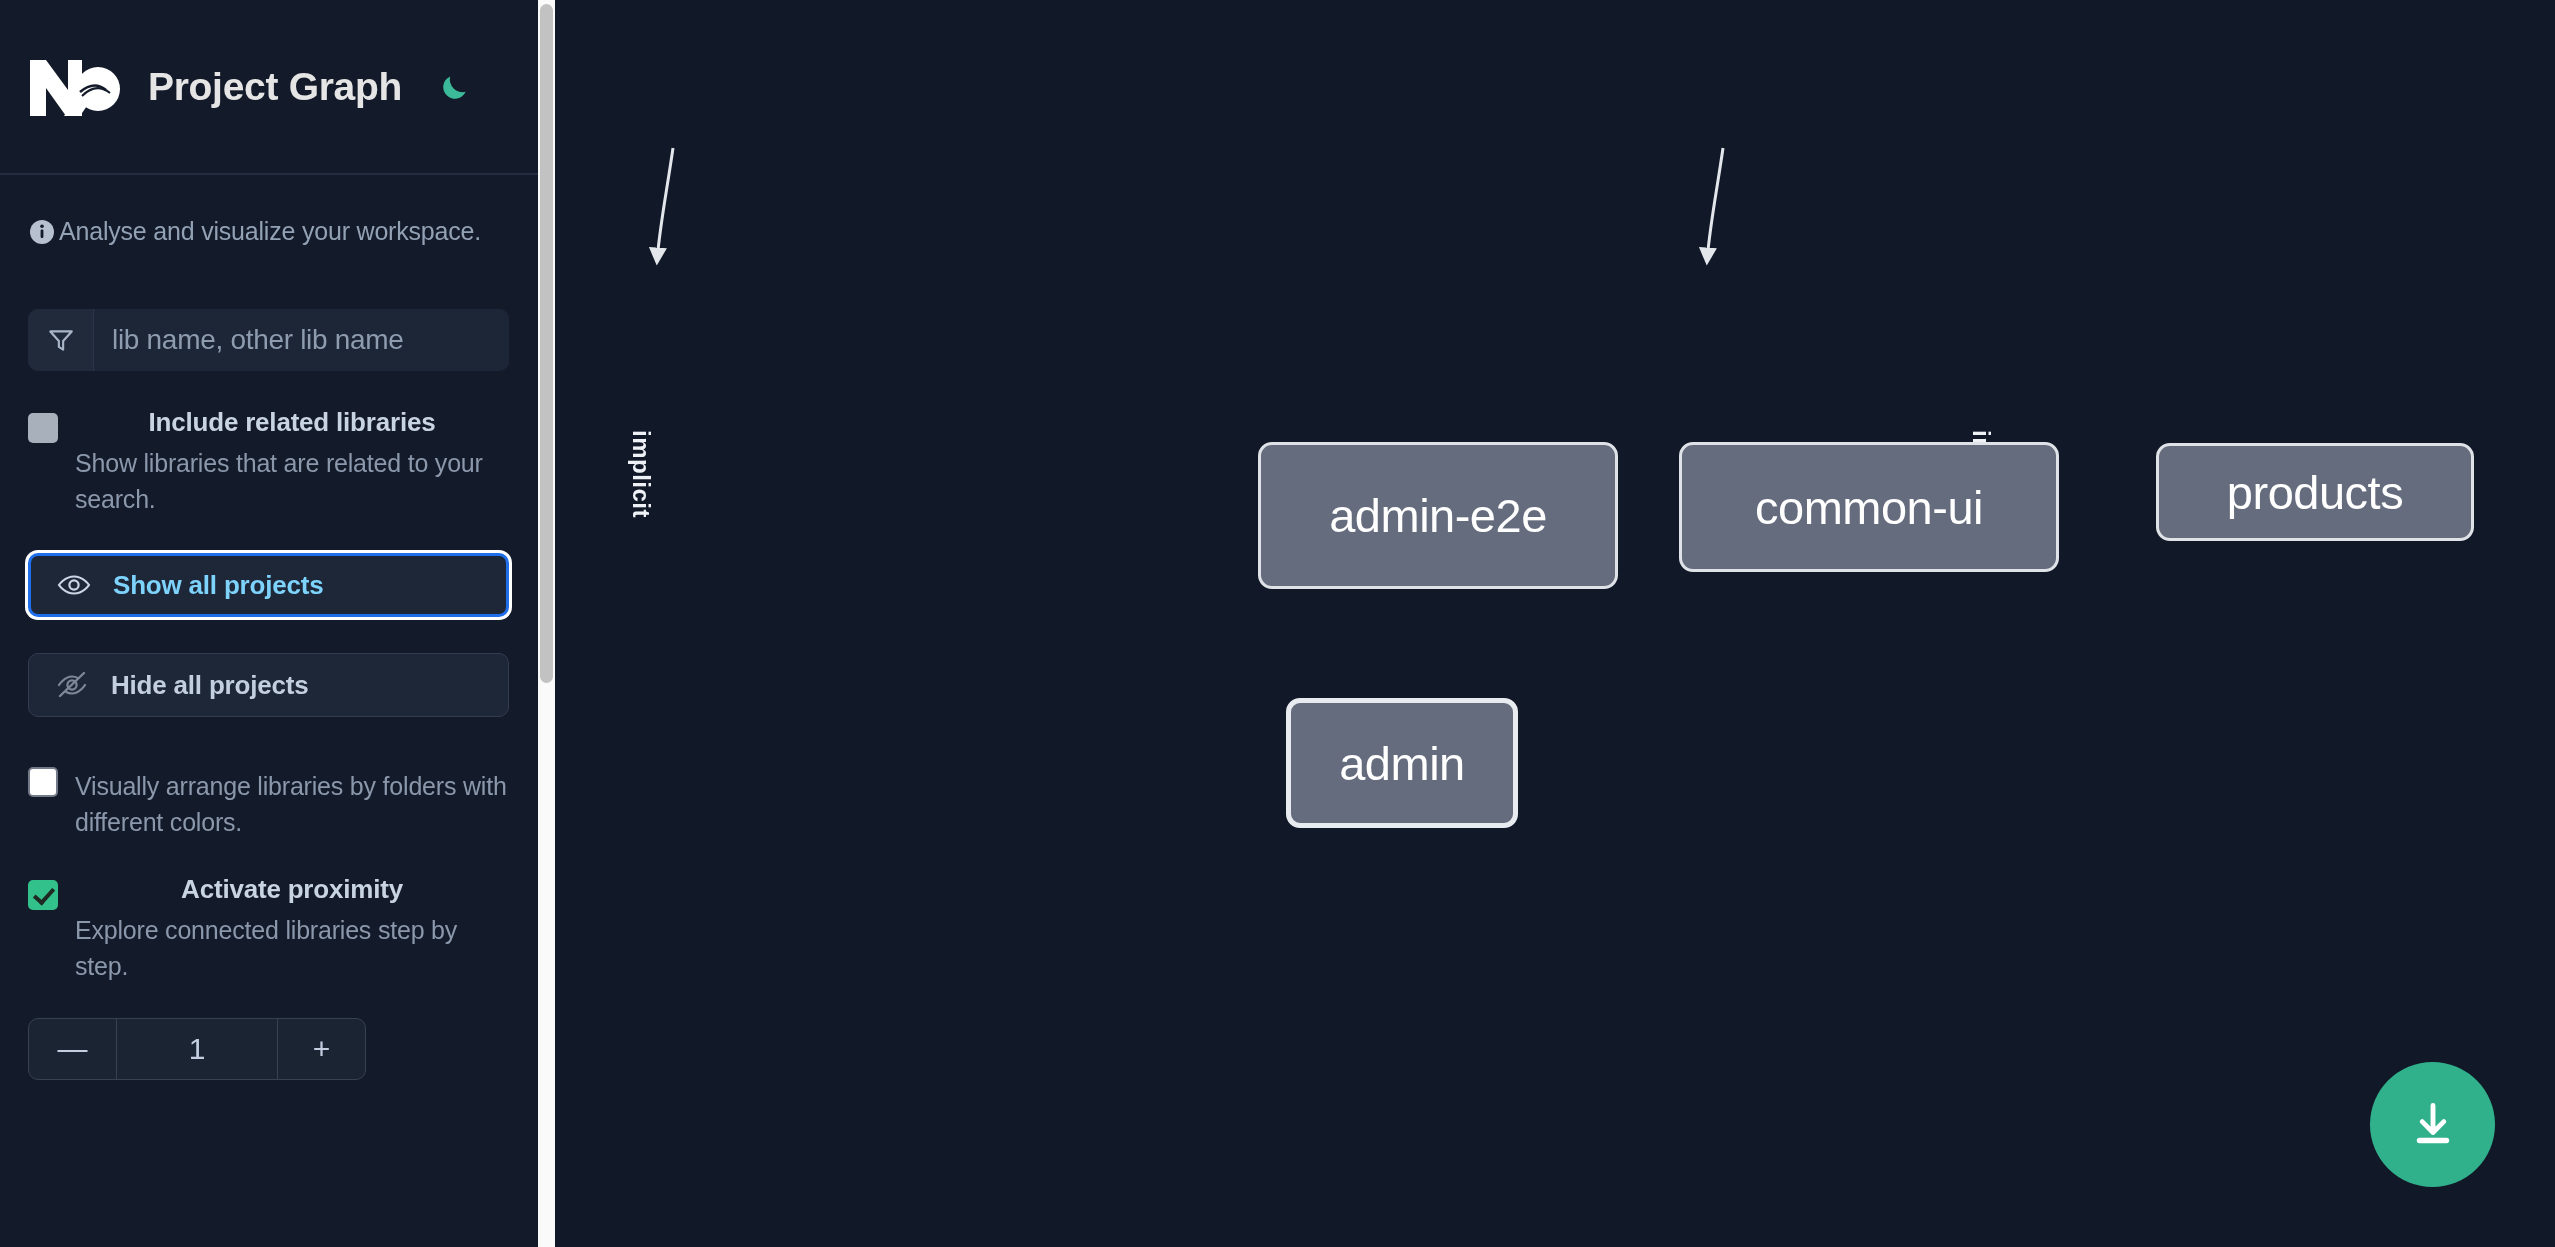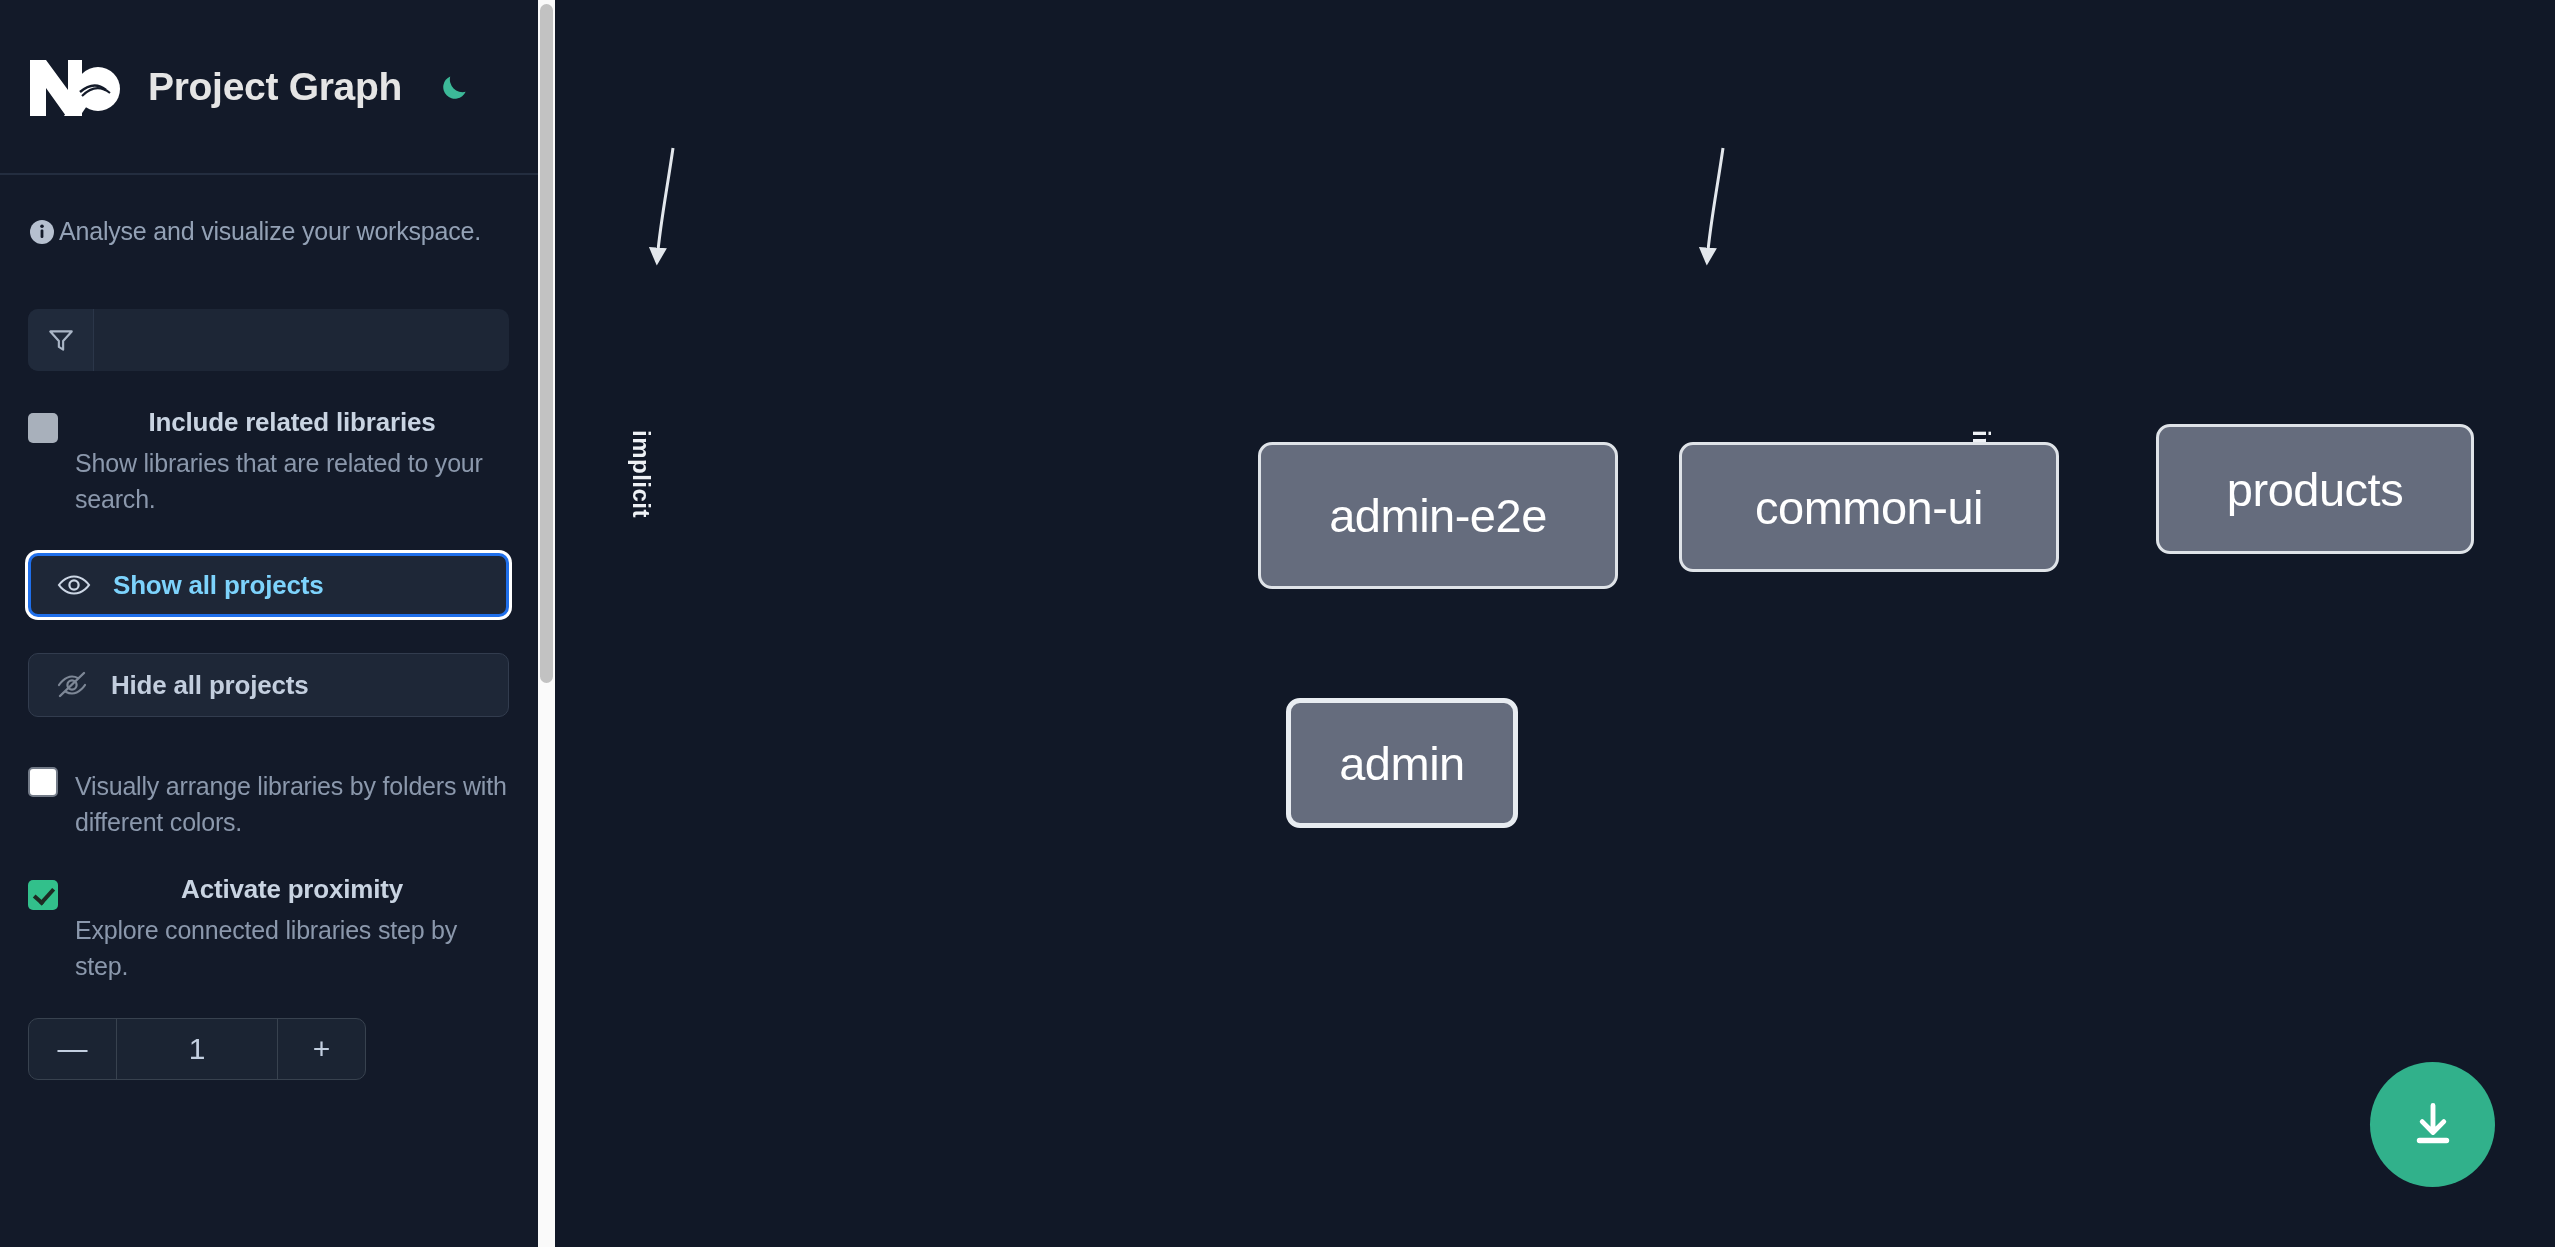--- a/index.html
+++ b/index.html
@@ -282,20 +282,21 @@
           </span>
           <span class="tagline-text">Analyse and visualize your workspace.</span>
         </div>
 
         <div class="search-wrap">
           <span class="search-icon-box">
             <svg viewBox="0 0 28 28" width="30" height="30" aria-hidden="true">
               <path d="M4 6h20l-8 9v8l-4-2.5V15z" fill="none" stroke="#aab6c7" stroke-width="2" stroke-linejoin="round"></path>
             </svg>
           </span>
+          <input class="search-input" type="text" placeholder="lib name, other lib name" style="">
         </div>
 
         <div class="chk-row">
           <span class="chk grey"></span>
           <div class="chk-body">
             <div class="chk-title">Include related libraries</div>
             <div class="chk-desc">Show libraries that are related to your search.</div>
           </div>
         </div>
 
@@ -364,21 +365,21 @@
       <path d="M1168 148 C1162 190 1154 230 1152 262" fill="none" stroke="#e3e7ec" stroke-width="3" marker-end="url(#arrow)"></path>
     </svg>
 
     <div style="position:absolute;left:100px;top:430px;transform:rotate(90deg);transform-origin:left top;
                 color:#eef1f5;font-size:24px;font-weight:700;letter-spacing:0.5px;white-space:nowrap;">implicit</div>
     <div style="position:absolute;left:1440px;top:430px;transform:rotate(90deg);transform-origin:left top;
                 color:#eef1f5;font-size:24px;font-weight:700;letter-spacing:0.5px;white-space:nowrap;">implicit</div>
 
     <div class="node" style="left: 703px; top: 442px; width: 360px; height: 147px;">admin-e2e</div>
     <div class="node" style="left: 1124px; top: 442px; width: 380px; height: 130px;">common-ui</div>
-    <div class="node" style="left: 1601px; top: 424px; width: 318px; height: 130px;">products</div>
+    <div class="node" style="left: 1601px; top: 443px; width: 318px; height: 98px;">products</div>
 
     <div class="node strong" style="left: 731px; top: 698px; width: 232px; height: 130px;">admin</div>
 
     <button class="fab">
       <span>
         <svg viewBox="0 0 40 40" width="54" height="54" aria-hidden="true">
           <path d="M20 7 V26 M12 19 l8 8 8-8" fill="none" stroke="#ffffff" stroke-width="3.6" stroke-linecap="round" stroke-linejoin="round"></path>
           <line x1="10" y1="33" x2="30" y2="33" stroke="#ffffff" stroke-width="4" stroke-linecap="round"></line>
         </svg>
       </span>

